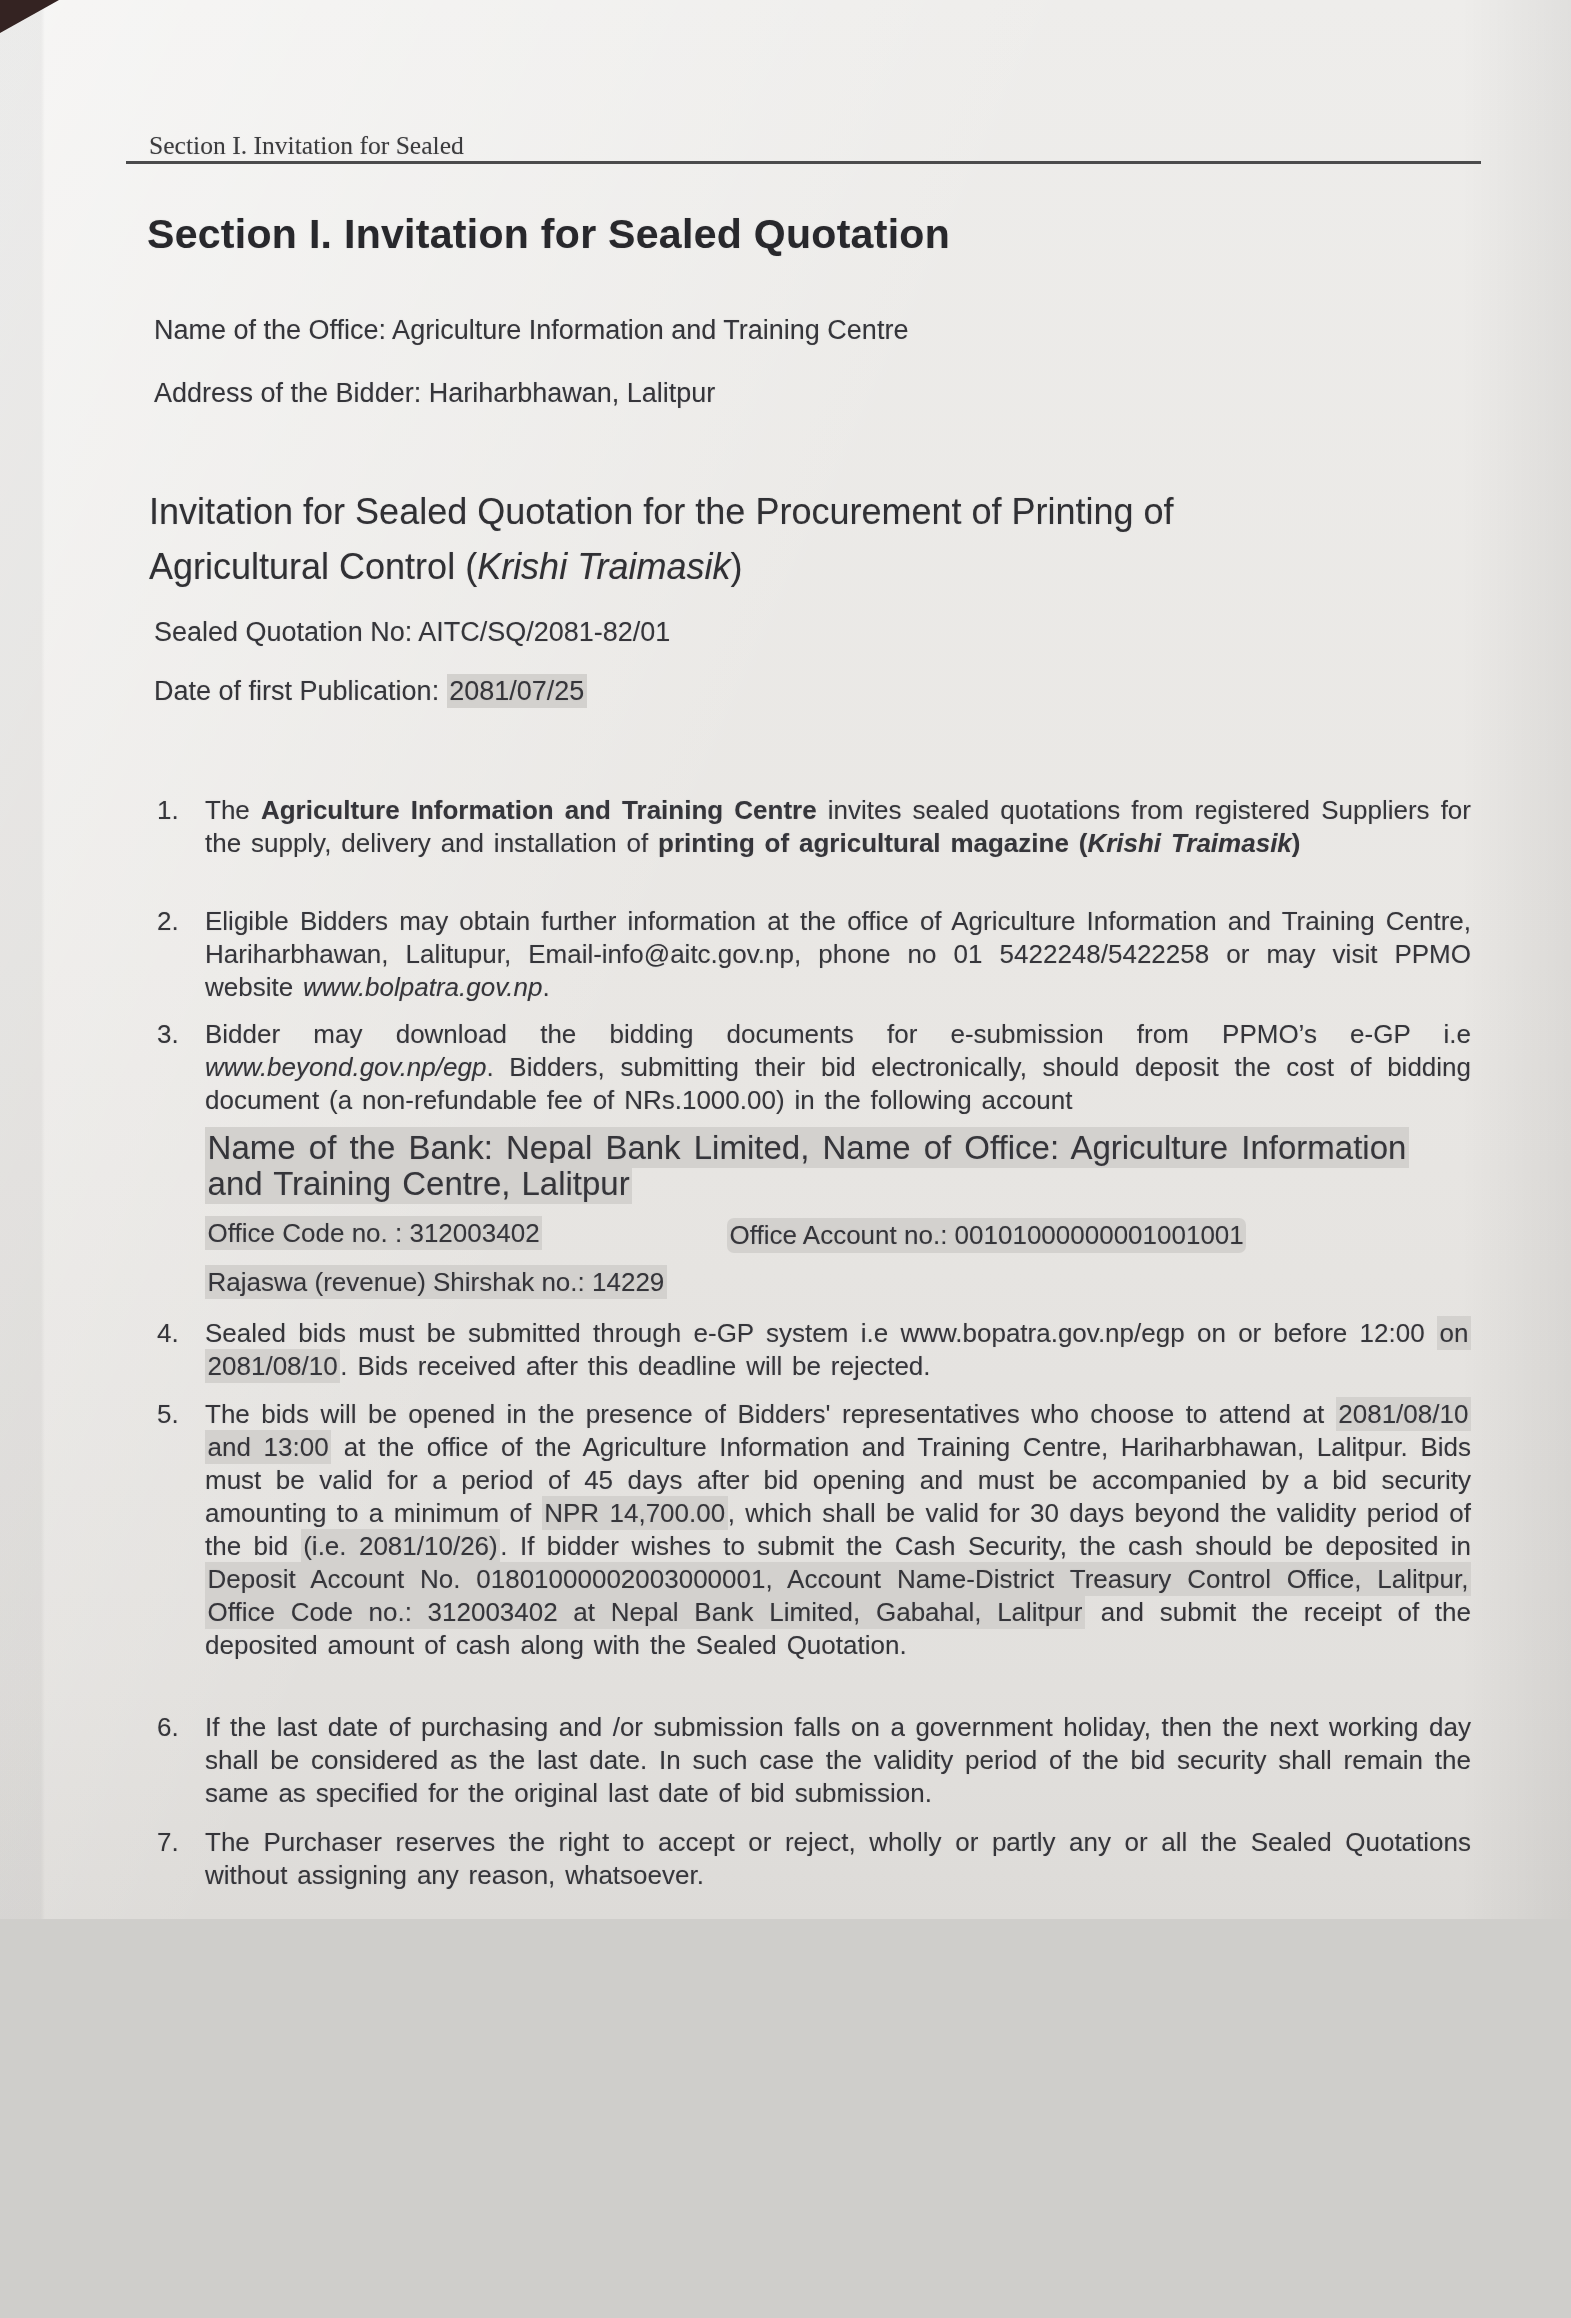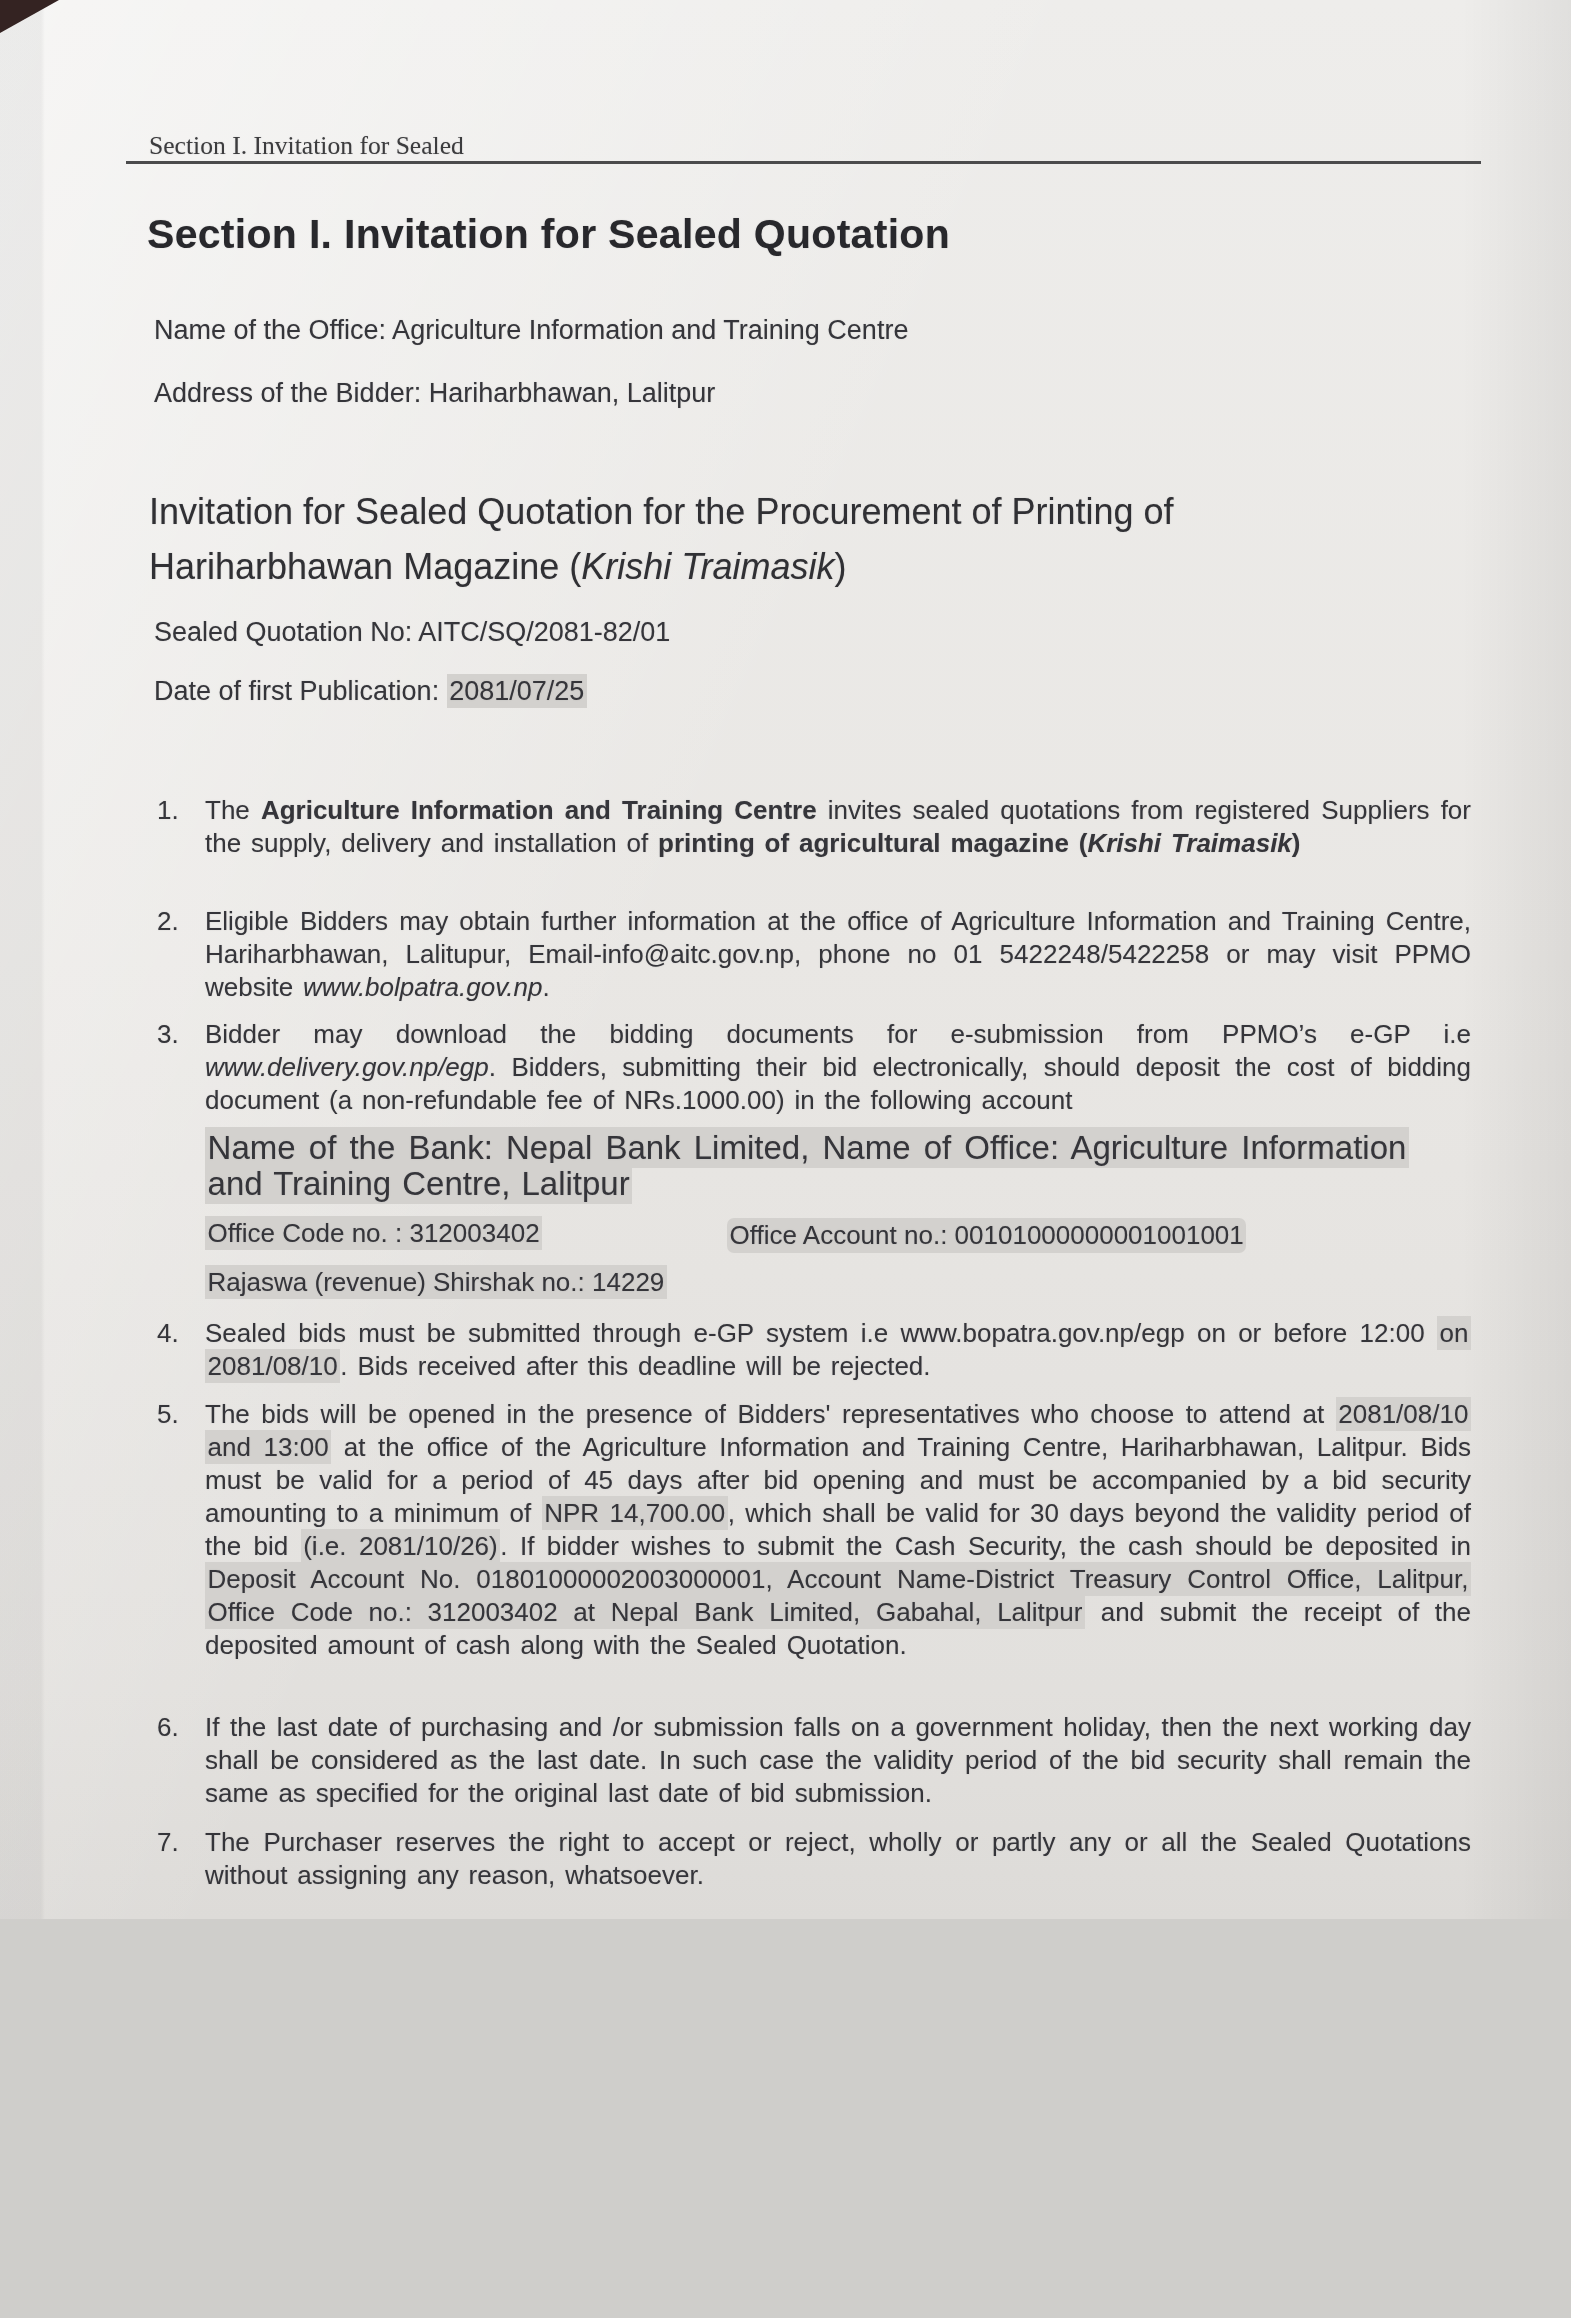--- a/index.html
+++ b/index.html
@@ -72,40 +72,40 @@
   <div class="running-header">Section I. Invitation for Sealed</div>
   <div class="header-rule"></div>
 
   <h1 class="title">Section I. Invitation for Sealed Quotation</h1>
 
   <div class="line office-name">Name of the Office: Agriculture Information and Training Centre</div>
   <div class="line office-address">Address of the Bidder: Hariharbhawan, Lalitpur</div>
 
   <div class="inv-heading">
     <div>Invitation for Sealed Quotation for the Procurement of Printing of</div>
-    <div><span>Hariharbhawan Magazine (</span><span class="it">Krishi Traimasik</span><span>)</span></div>
+    <div><span>Agricultural Control (</span><span class="it">Krishi Traimasik</span><span>)</span></div>
   </div>
 
   <div class="line sq-no">Sealed Quotation No: AITC/SQ/2081-82/01</div>
 
   <div class="line pub-line"><span>Date of first Publication: </span><span class="hl">2081/07/25</span></div>
 
   <div class="item item1">
     <span class="num">1.</span>
     <div class="itext"><span>The </span><b>Agriculture Information and Training Centre</b><span> invites sealed quotations from registered Suppliers for the supply, delivery and installation of </span><b>printing of agricultural magazine</b><b> (</b><b class="it">Krishi Traimasik</b><b>)</b></div>
   </div>
 
   <div class="item item2">
     <span class="num">2.</span>
     <div class="itext"><span>Eligible Bidders may obtain further information at the office of Agriculture Information and Training Centre, Hariharbhawan, Lalitupur, Email-info@aitc.gov.np, phone no 01 5422248/5422258 or may visit PPMO website </span><span class="it">www.bolpatra.gov.np</span><span>.</span></div>
   </div>
 
   <div class="item item3">
     <span class="num">3.</span>
-    <div class="itext"><span>Bidder may download the bidding documents for e-submission from PPMO’s e-GP i.e </span><span class="it">www.delivery.gov.np/egp</span><span>. Bidders, submitting their bid electronically, should deposit the cost of bidding document (a non-refundable fee of NRs.1000.00)  in the following account</span></div>
+    <div class="itext"><span>Bidder may download the bidding documents for e-submission from PPMO’s e-GP i.e </span><span class="it">www.beyond.gov.np/egp</span><span>. Bidders, submitting their bid electronically, should deposit the cost of bidding document (a non-refundable fee of NRs.1000.00)  in the following account</span></div>
   </div>
 
   <div class="bank-name"><span class="hl">Name of the Bank: Nepal Bank Limited, Name of Office: Agriculture Information and Training Centre, Lalitpur</span></div>
 
   <div class="bank-code-row" style="position:absolute;">
     <span class="hl">Office Code no. : 312003402</span>
     <span class="hl bank-account">Office Account no.: 00101000000001001001</span>
   </div>
 
   <div class="rajaswa"><span class="hl">Rajaswa (revenue) Shirshak no.: 14229</span></div>

